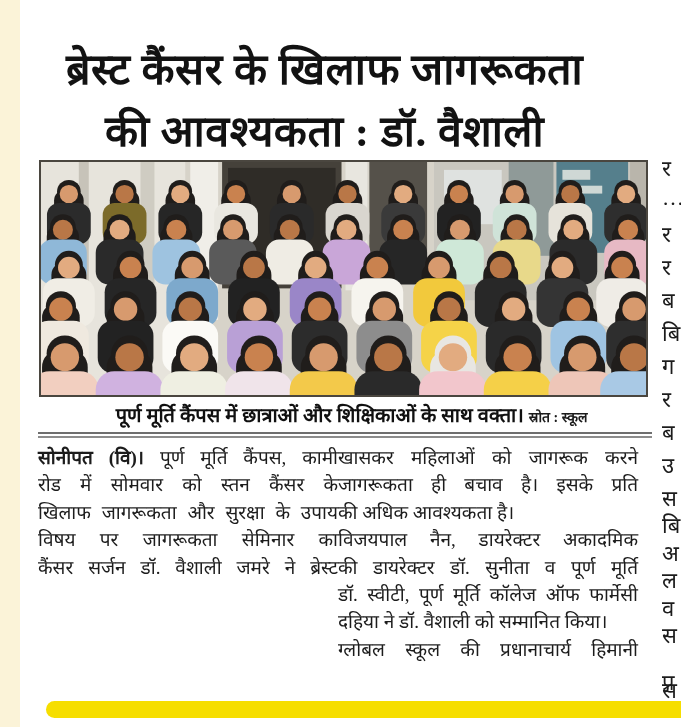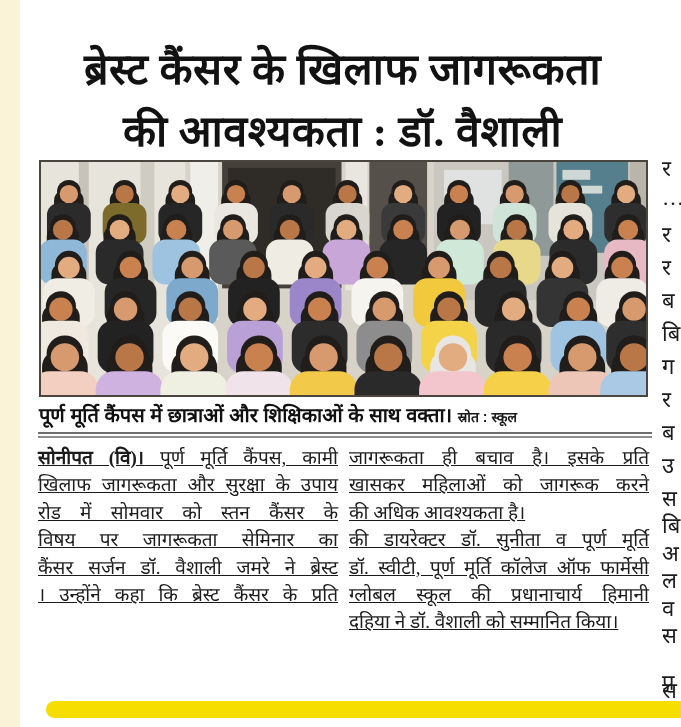--- a/index.html
+++ b/index.html
@@ -1,34 +1,34 @@
 <!DOCTYPE html>
 <html><head>
 <meta charset="utf-8">
 <style>
   html,body{margin:0;padding:0;background:#ffffff;width:681px;height:727px;overflow:hidden;position:relative;}
   body{font-family:"Liberation Serif", serif;color:#1b1b1b;}
 
   .margin-strip{position:absolute;left:0;top:0;width:20px;height:727px;background:#fbf3d8;}
 
-  .headline{position:absolute;left:30px;top:10px;width:625px;text-align:center;
+  .headline{position:absolute;left:12px;top:10px;width:625px;text-align:center;
     font-weight:700;font-size:43px;line-height:62px;color:#121212;letter-spacing:.5px;}
 
   .photo-frame{position:absolute;left:39px;top:160px;width:609px;height:237px;
     border:2px solid #4a463f;box-sizing:border-box;background:#d7d3c9;overflow:hidden;}
   .photo-frame svg{display:block;width:100%;height:100%;}
 
-  .caption{position:absolute;left:39px;top:401px;width:611px;
-    font-family:Liberation Sans, sans-serif;font-weight:700;font-size:20px;color:#101010;white-space:nowrap;}
+  .caption{position:absolute;left:46px;top:401px;width:611px;text-align:center;
+    font-family:Liberation Serif, serif;font-weight:700;font-size:20px;color:#101010;white-space:nowrap;}
   .caption .credit{font-size:14px;color:#1c1c1c;}
 
   .rule{position:absolute;left:38px;top:432px;width:614px;height:2px;
     border-top:2px solid #6e6e6e;border-bottom:2px solid #8c8c8c;background:#fff;}
 
-  .columns{position:absolute;left:38px;top:444px;width:612px;display:flex;gap:11px;text-decoration:underline;}
+  .columns{position:absolute;left:38px;top:444px;width:612px;display:flex;}
   .col{width:300px;}
   .line{font-size:19px;line-height:27.4px;text-align:justify;text-align-last:justify;
     color:#1c1c1c;white-space:normal;}
   .line.end{text-align-last:left;}
   .line.indent{text-indent:20px;}
   .line b{font-weight:700;}
 
   .accent-bar{position:absolute;left:46px;top:701px;width:635px;height:17px;
     border-radius:9px 0 0 9px;background:#f6de00;}
 
@@ -277,34 +277,34 @@
 <div class="caption">
   <span>पूर्ण मूर्ति कैंपस में छात्राओं और शिक्षिकाओं के साथ वक्ता।</span>
   <span class="credit">स्रोत : स्कूल</span>
 </div>
 
 <div class="rule"></div>
 
 <div class="columns">
   <div class="col" id="col-left">
       <div class="line"><b>सोनीपत (वि)।</b> पूर्ण मूर्ति कैंपस, कामी</div>
+      <div class="line">रोड में सोमवार को स्तन कैंसर के</div>
       <div class="line">खिलाफ जागरूकता और सुरक्षा के उपाय</div>
-      <div class="line">रोड में सोमवार को स्तन कैंसर के</div>
       <div class="line">विषय पर जागरूकता सेमिनार का</div>
       <div class="line">कैंसर सर्जन डॉ. वैशाली जमरे ने ब्रेस्ट</div>
-      <div class="line">। उन्होंने कहा कि ब्रेस्ट कैंसर के प्रति</div>
     </div>
   <div class="col" id="col-right">
+      <div class="line">खासकर महिलाओं को जागरूक करने</div>
       <div class="line">जागरूकता ही बचाव है। इसके प्रति</div>
-      <div class="line">खासकर महिलाओं को जागरूक करने</div>
       <div class="line end">की अधिक आवश्यकता है।</div>
+      <div class="line">विजयपाल नैन, डायरेक्टर अकादमिक</div>
       <div class="line">की डायरेक्टर डॉ. सुनीता व पूर्ण मूर्ति</div>
       <div class="line">डॉ. स्वीटी, पूर्ण मूर्ति कॉलेज ऑफ फार्मेसी</div>
+      <div class="line end">दहिया ने डॉ. वैशाली को सम्मानित किया।</div>
       <div class="line">ग्लोबल स्कूल की प्रधानाचार्य हिमानी</div>
-      <div class="line end">दहिया ने डॉ. वैशाली को सम्मानित किया।</div>
     </div>
 </div>
 
 <div class="accent-bar"></div>
 
 <div class="sliver" id="sliver">
     <span style="top: 152px;">र</span>
     <span style="top: 185px;">…</span>
     <span style="top: 218px;">र</span>
     <span style="top: 251px;">र</span>

